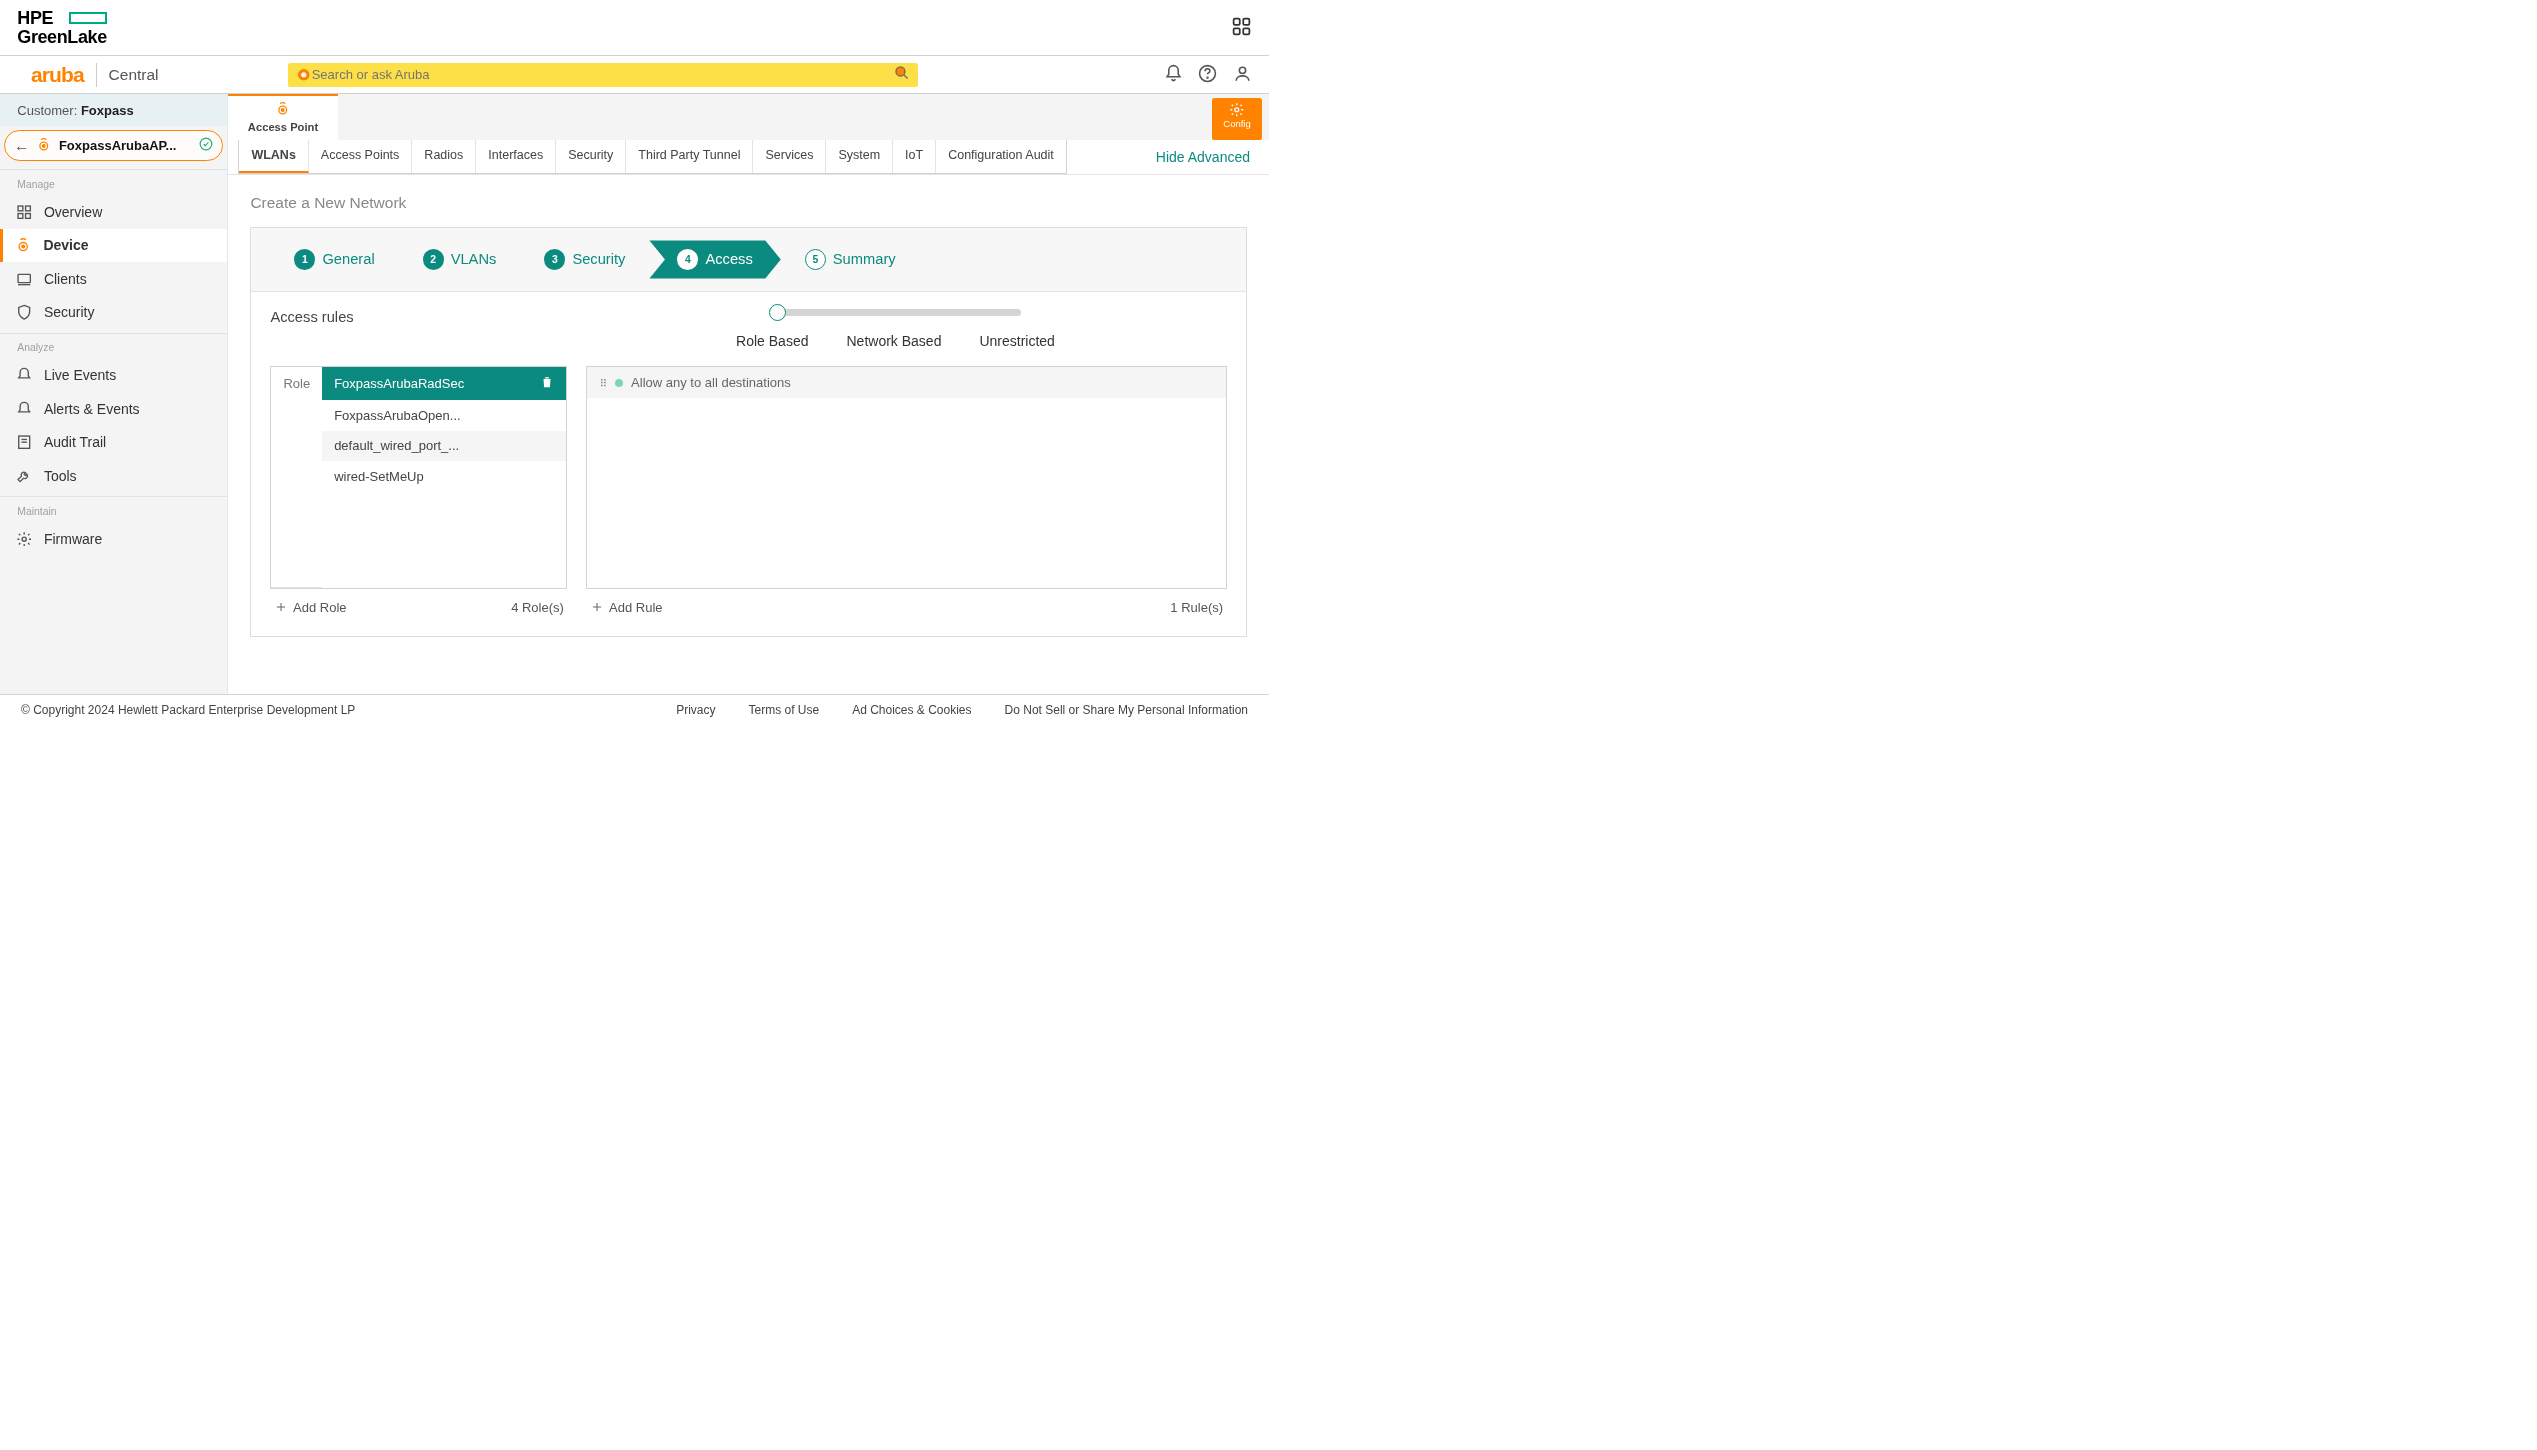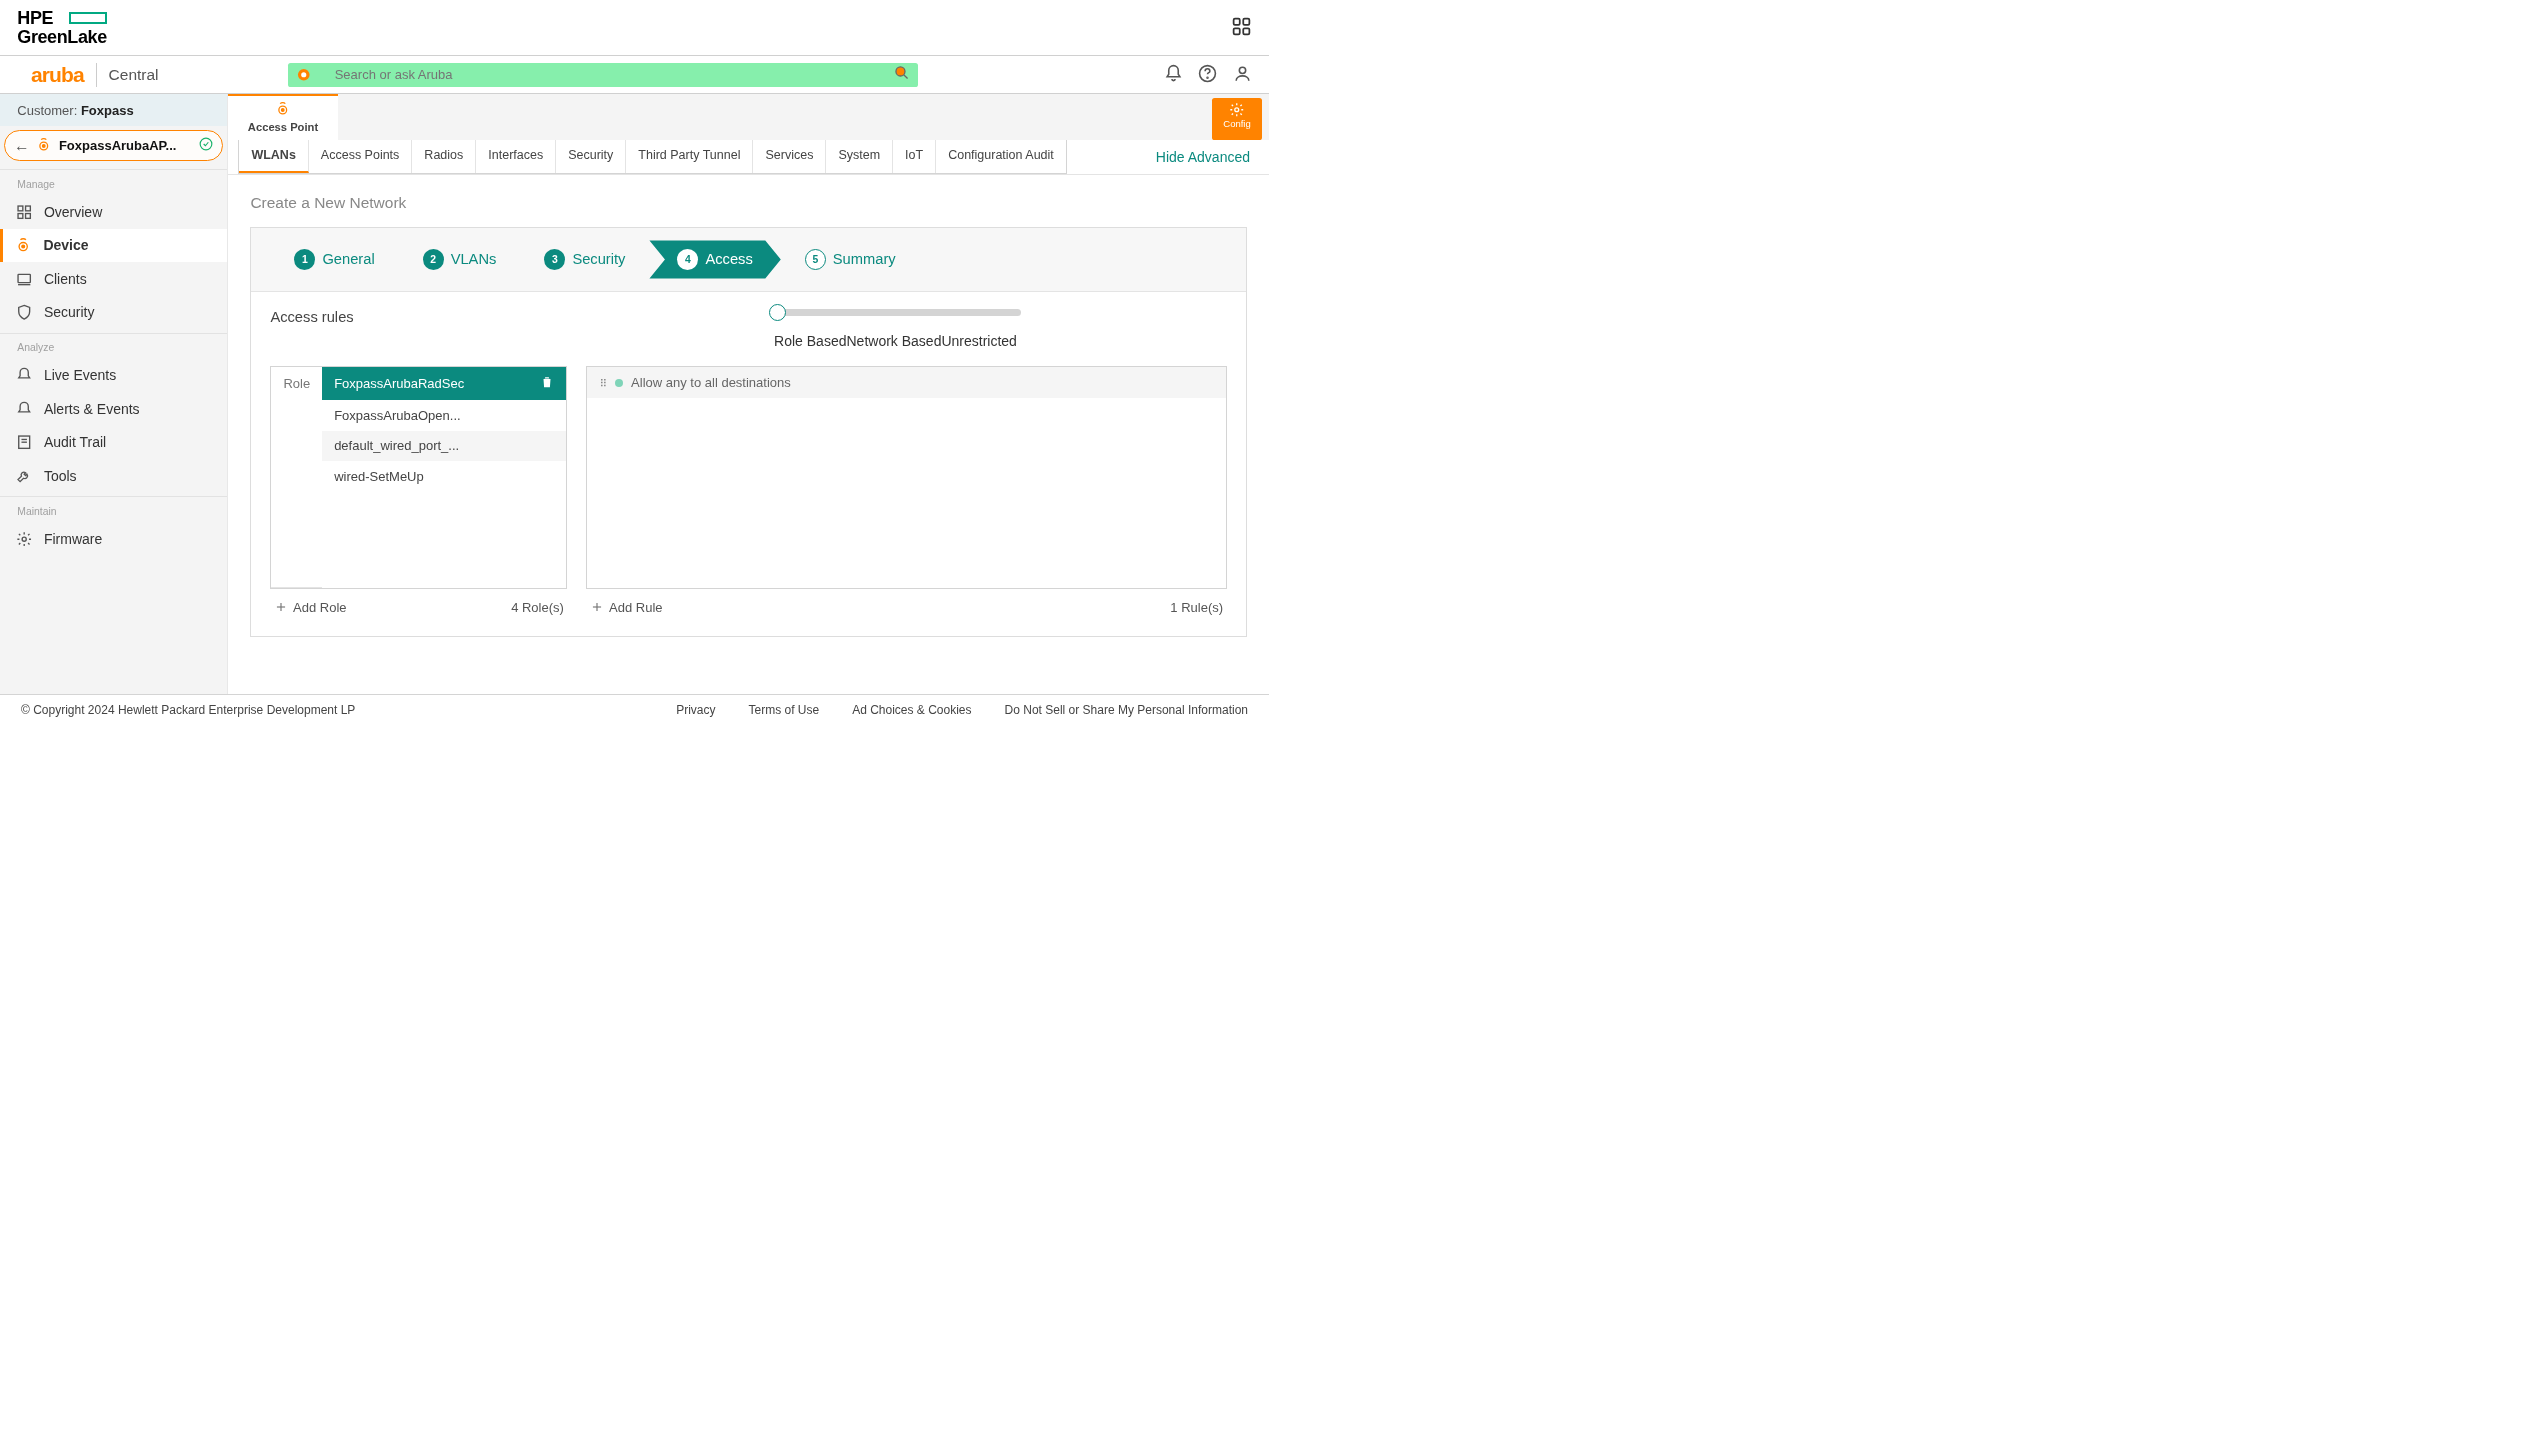--- a/index.html
+++ b/index.html
@@ -40,27 +40,27 @@
       font-size: 21px;
       letter-spacing: -0.9px;
     }
     .aruba-divider { width: 0.9px; height: 24px; background: #ccc; }
     .aruba-central { font-size: 15.5px; color: #555; font-weight: 400; }
     .search-box {
       flex: 1 1 auto;
       max-width: 630px;
       margin-left: auto;
       margin-right: auto;
-      background: #86efac;
+      background: #fde047;
       border-radius: 2.6px;
       height: 24px;
       display: flex;
       align-items: center;
       padding: 0 8.6px;
-      gap: 23px;
+      gap: 0;
     }
     .search-box svg { width: 15.5px; height: 15.5px; fill: #ff8300; }
     .search-box input {
       border: none; background: transparent; outline: none; flex: 1;
       font-size: 13px; color: #777;
     }
     .search-box .magnify { color:#555; margin-left:auto; }
     .header-icons { display: flex; gap: 15.5px; align-items: center; margin-left: auto; color: #555; }
     .header-icons svg { width: 19px; height: 19px; }
     
@@ -145,21 +145,21 @@
     .step.active .circle { background:#fff; color:#0b8a7f;}
     .step.active .label { color:#fff; font-size:14.7px;}
     .step.todo .circle { border:1.7px solid #0b8a7f; color:#0b8a7f; background:#fff;}
     .step.todo .label { color:#0b8a7f; font-size:14.7px;}
     .wizard-body { padding: 17.3px 19px 10.4px;}
     .access-header { display:flex; align-items:flex-start; gap: 35px; margin-bottom: 17.3px;}
     .access-header .title { font-size:14.7px; color:#444; flex: 0 0 259px;}
     .slider-wrap { flex:1;}
     .slider-track { position:relative; height:7px; background:#d4d4d4; border-radius:3.5px; width: 250px; margin: 0 auto;}
     .slider-thumb { position:absolute; left:-1.7px; top:-5.2px; width:17.3px;height:17.3px;border:1.7px solid #0b8a7f;background:#fff;border-radius:50%;}
-    .slider-labels { display:flex; justify-content:center; margin-top: 17.3px; font-size:14px; color:#333;}
+    .slider-labels { display:flex; justify-content:center; gap: 38px; margin-top: 17.3px; font-size:14px; color:#333;}
     .panels { display:flex; gap: 19px; }
     .panel { border:0.9px solid #d4d4d4; display:flex; flex-direction:row;}
     .panel.left { width: 297px; }
     .panel.right { flex:1; }
     .panel-head { padding: 8.6px 12px; color:#777; border-bottom:0.9px solid #e4e4e4; font-size:13px;}
     .panel-body { flex:1; min-height: 221px;}
     .role-row { padding: 7.8px 12px; font-size:13px; color:#444; cursor:pointer; display:flex; align-items:center; justify-content:space-between;}
     .role-row:nth-child(odd){ background:#f5f5f5;}
     .role-row:nth-child(even){ background:#fff;}
     .role-row.selected { background:#0b8a7f; color:#fff;}

